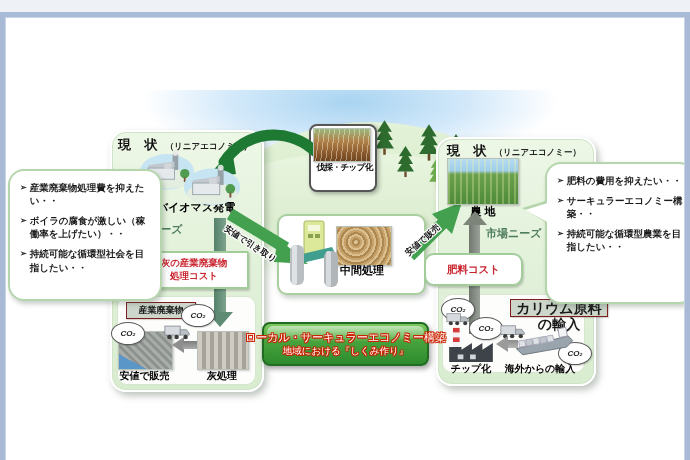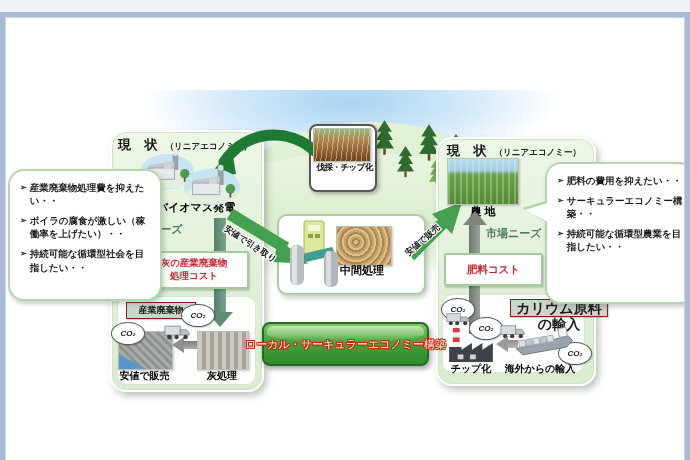--- a/index.html
+++ b/index.html
@@ -23,21 +23,21 @@
   .ph-main{font-size:13px;font-weight:bold;color:#111;letter-spacing:5px;}
   .ph-sub{font-size:8.5px;font-weight:bold;color:#222;}
   .hdr-left{left:112px;top:124px;width:146px;}
   .hdr-right{left:438px;top:130px;width:152px;}
   
   .inner-white{background:rgba(255,255,255,.93);border:1px solid #d6e6cf;border-radius:10px;}
   .iw-left{left:117px;top:284px;width:137px;height:87px;}
   .iw-right{left:442px;top:282px;width:141px;height:77px;}
   .cost-box{background:#ffffff;border:2px solid #a3cc9b;border-radius:2px;box-shadow:1px 2px 2px rgba(0,0,0,.18);display:flex;flex-direction:column;align-items:center;justify-content:center;}
   .cost-left{left:139px;top:239px;width:106px;height:34px;}
-  .cost-right{left:444px;top:241px;width:95px;height:29px;}
+  .cost-right{left:424px;top:241px;width:95px;height:29px;border-radius:10px;}
   .cost-text{color:#c9232d;font-weight:bold;font-size:9.5px;line-height:1.35;white-space:nowrap;}
   .cost-text-lg{font-size:10.5px;}
   .tag{background:#ccd6cb;border:1px solid #7f1d1d;color:#1a1a1a;font-weight:bold;text-align:center;box-shadow:1px 1px 1px rgba(0,0,0,.15);}
   .tag-waste{left:126px;top:290px;width:68px;height:15px;font-size:9px;line-height:15px;}
   .tag-import{left:510px;top:287px;width:96px;height:16px;font-size:14px;line-height:16px;}
   .mkt{font-size:11px;font-weight:bold;color:#4e7d5d;white-space:nowrap;}
   .mkt-left{left:127px;top:210px;}
   .mkt-right{left:486px;top:214px;}
   .fac-label{left:112px;top:188px;width:146px;text-align:center;font-size:11px;font-weight:bold;color:#000;white-space:nowrap;}
   .field-label{left:448px;top:192px;width:70px;text-align:center;font-size:11px;font-weight:bold;color:#000;white-space:nowrap;}
@@ -271,20 +271,21 @@
   </svg>
   <div class="arrow-text takeover-text">安値で引き取り</div>
   <svg class="arrow-svg" style="left:398px;top:184px;" width="72" height="68" viewBox="0 0 72 68">
     <path d="M12,60 L46,26" fill="none" stroke="#43a04f" stroke-width="12"></path>
     <polygon points="64,6 34,18 54,38" fill="#43a04f"></polygon>
   </svg>
   <div class="arrow-text sell-text">安値で販売</div>
 
   <div class="abs goal-box">
     <span class="goal-line goal-l1">ローカル・サーキュラーエコノミー構築</span>
+    <span class="goal-line goal-l2">地域における『しくみ作り』</span>
   </div>
 
   <div class="abs panel panel-right"></div>
   <div class="abs panel-header hdr-right">
     <span class="ph-main">現 状</span>
     <span class="ph-sub">（リニアエコノミー）</span>
   </div>
   <div class="abs photo field-photo z6"></div>
   <div class="abs field-label">農 地</div>
   <div class="abs inner-white iw-right"></div>

